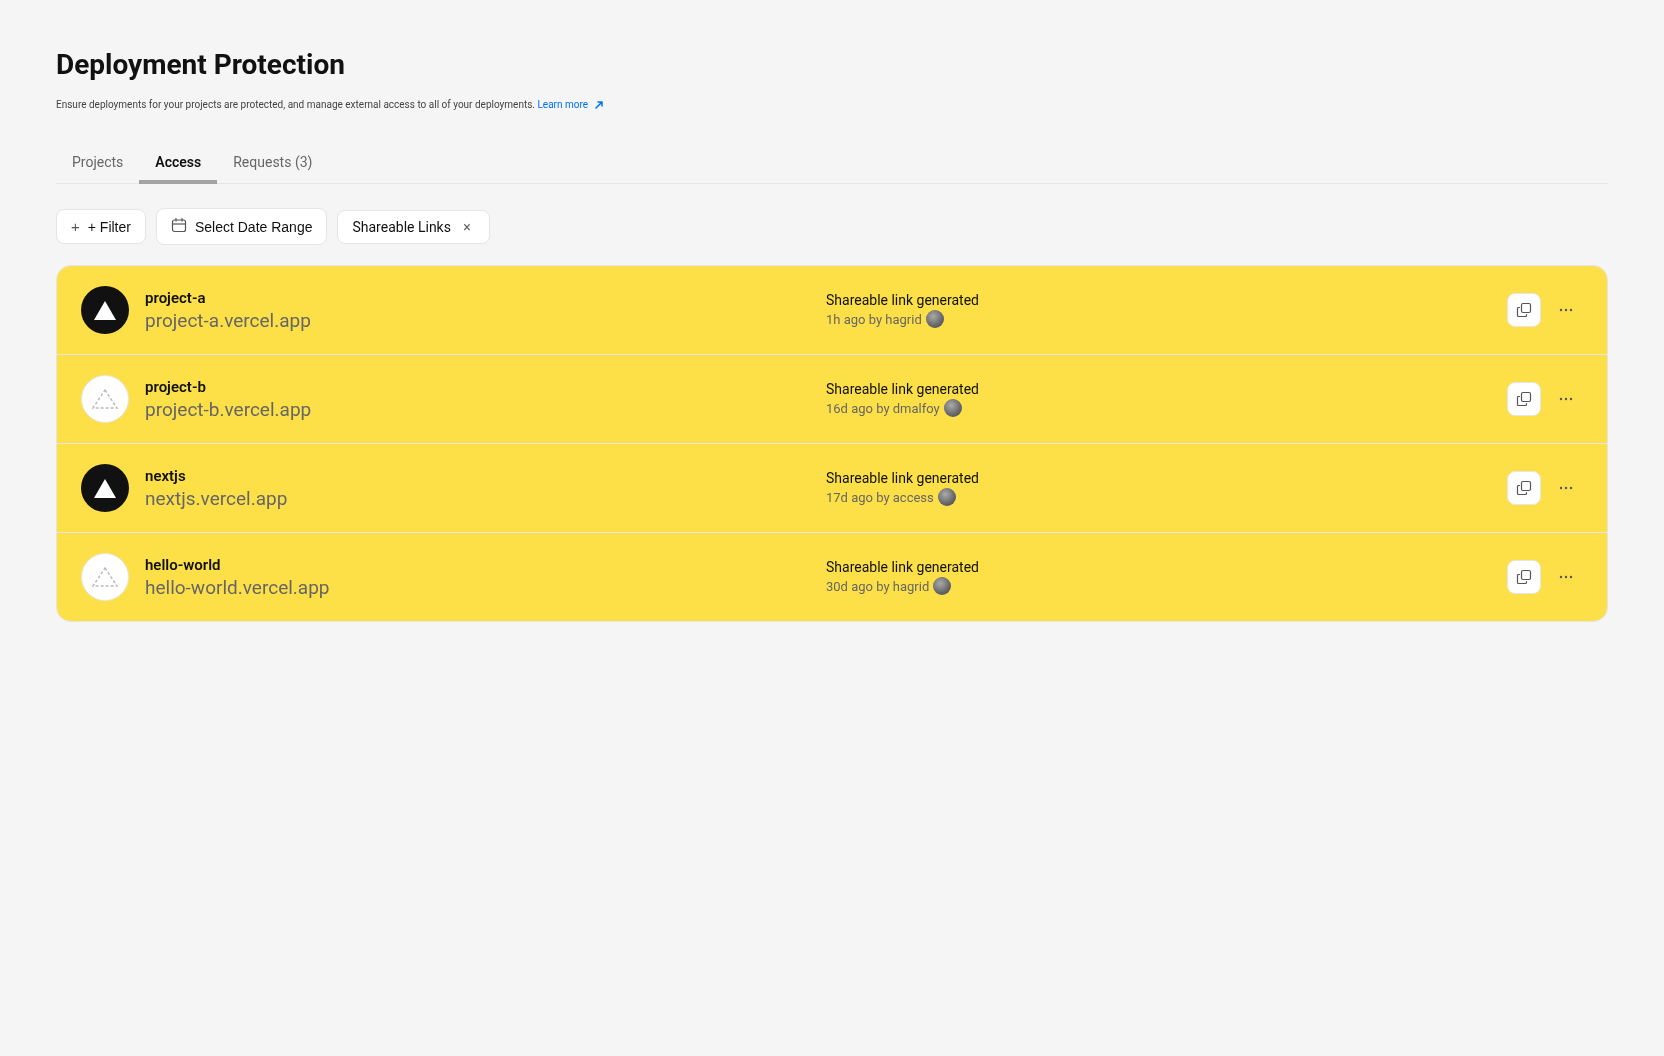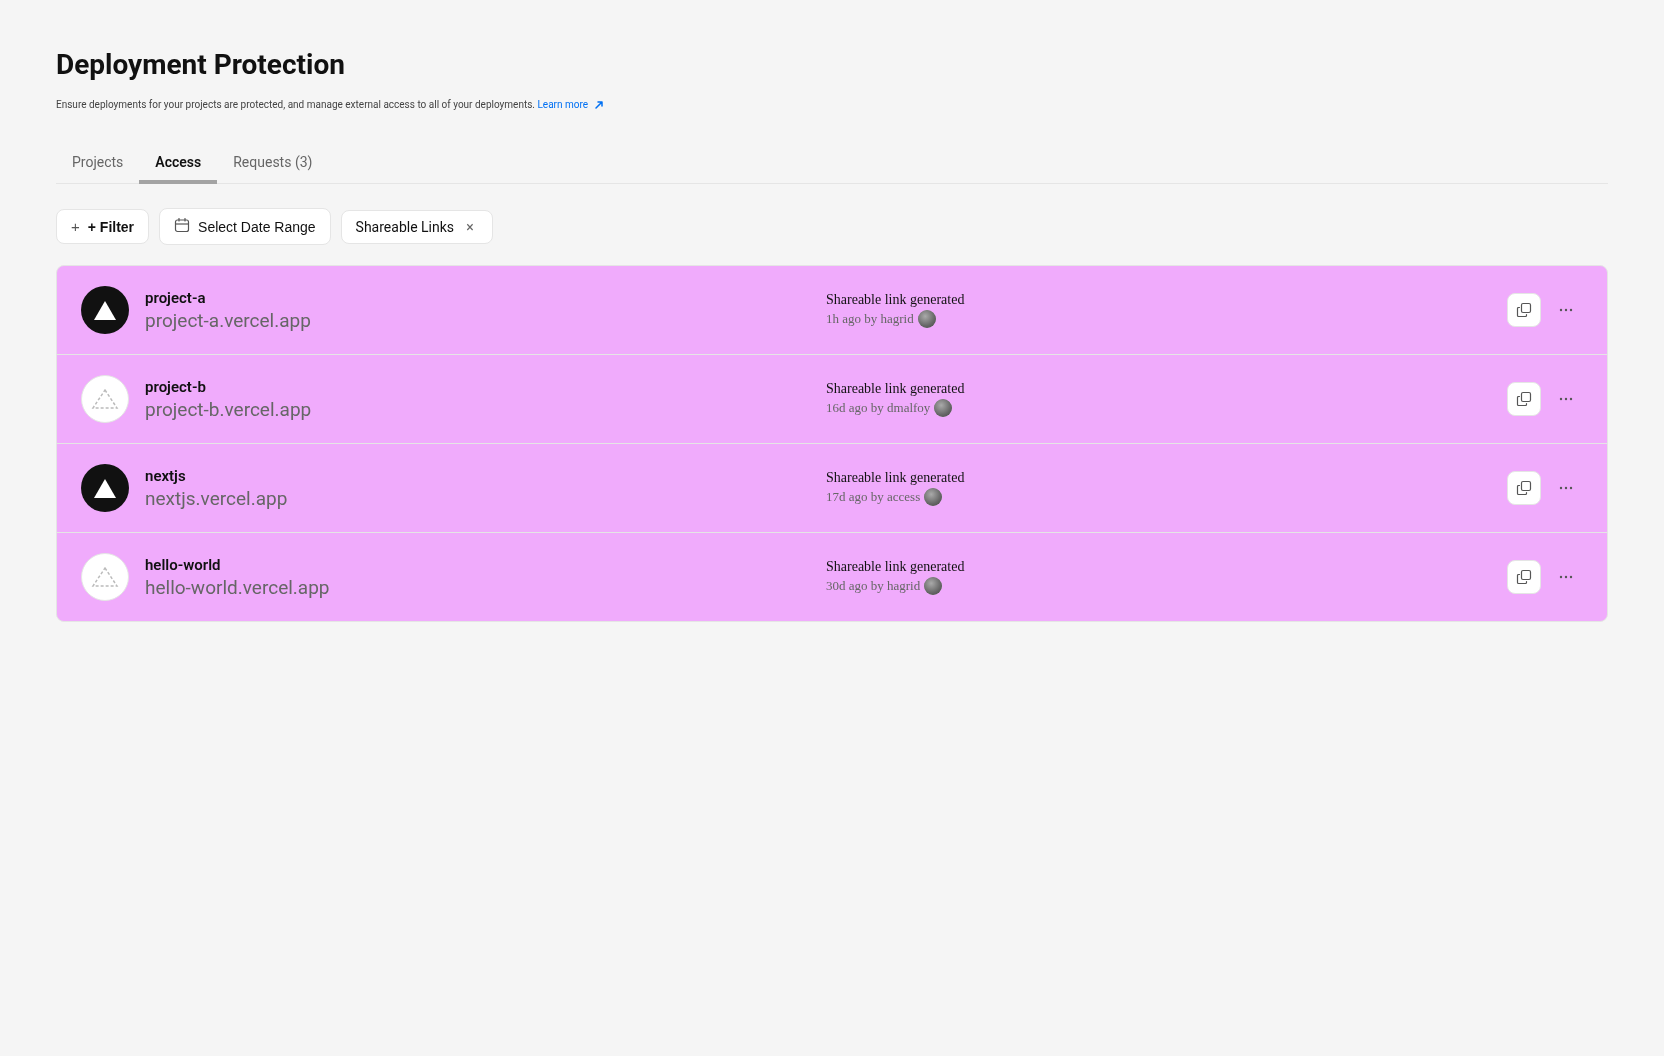--- a/index.html
+++ b/index.html
@@ -96,22 +96,22 @@
       width: 16px;
       height: 16px;
       border-radius: 50%;
       font-size: 14px;
       color: #666;
       cursor: pointer;
     }
 
     .projects-list {
       border: 1px solid #e5e5e5;
-      border-radius: 8px;
-      background: #f0abfc;
+      border-radius: 15px;
+      background: #fde047;
       overflow: hidden;
     }
 
     .project-row {
       display: flex;
       align-items: center;
       padding: 20px 24px;
       border-bottom: 1px solid #e5e5e5;
       gap: 16px;
     }
@@ -160,21 +160,20 @@
     }
 
     .project-url {
       font-size: 19px;
       color: #666;
     }
 
     .project-status {
       flex: 1;
       min-width: 0;
-      font-family: Liberation Serif, serif;
     }
 
     .status-label {
       font-size: 14px;
       color: #111;
       margin-bottom: 2px;
     }
 
     .status-meta {
       font-size: 13px;
@@ -251,21 +250,21 @@
 
 <div class="tabs">
   <div class="tab">Projects</div>
   <div class="tab active">Access</div>
   <div class="tab">Requests (3)</div>
 </div>
 
 <div class="filters-row">
   <button class="filter-btn">
     <span style="font-size:15px;color:#555;">+</span>
-    <span style="font-size:14px;color:#111;font-weight:700;">+ Filter</span>
+    <span style="font-size:14px;color:#111;font-weight:400;">+ Filter</span>
   </button>
 
   <button class="filter-btn">
     <span style="font-size:14px;">
       <svg width="16" height="16" viewBox="0 0 16 16" fill="none" xmlns="http://www.w3.org/2000/svg">
         <rect x="1.5" y="3" width="13" height="11.5" rx="2" stroke="#555" stroke-width="1.2"></rect>
         <path d="M5 1.5V4" stroke="#555" stroke-width="1.2" stroke-linecap="round"></path>
         <path d="M11 1.5V4" stroke="#555" stroke-width="1.2" stroke-linecap="round"></path>
         <path d="M1.5 7H14.5" stroke="#555" stroke-width="1.2"></path>
       </svg>

